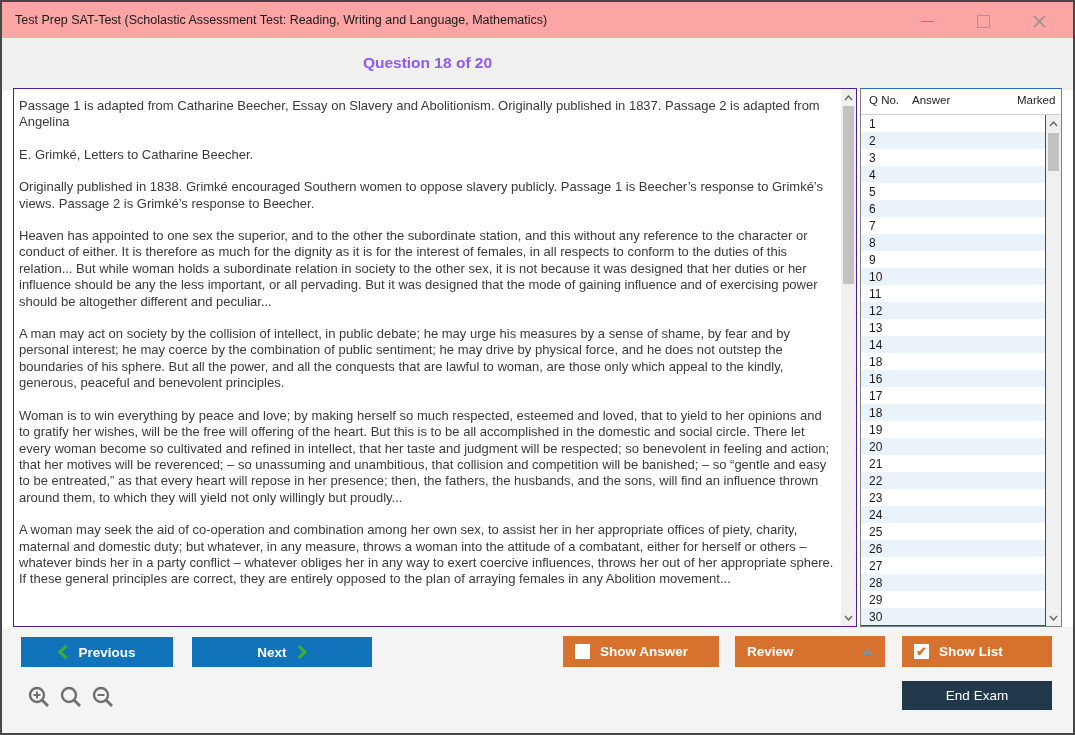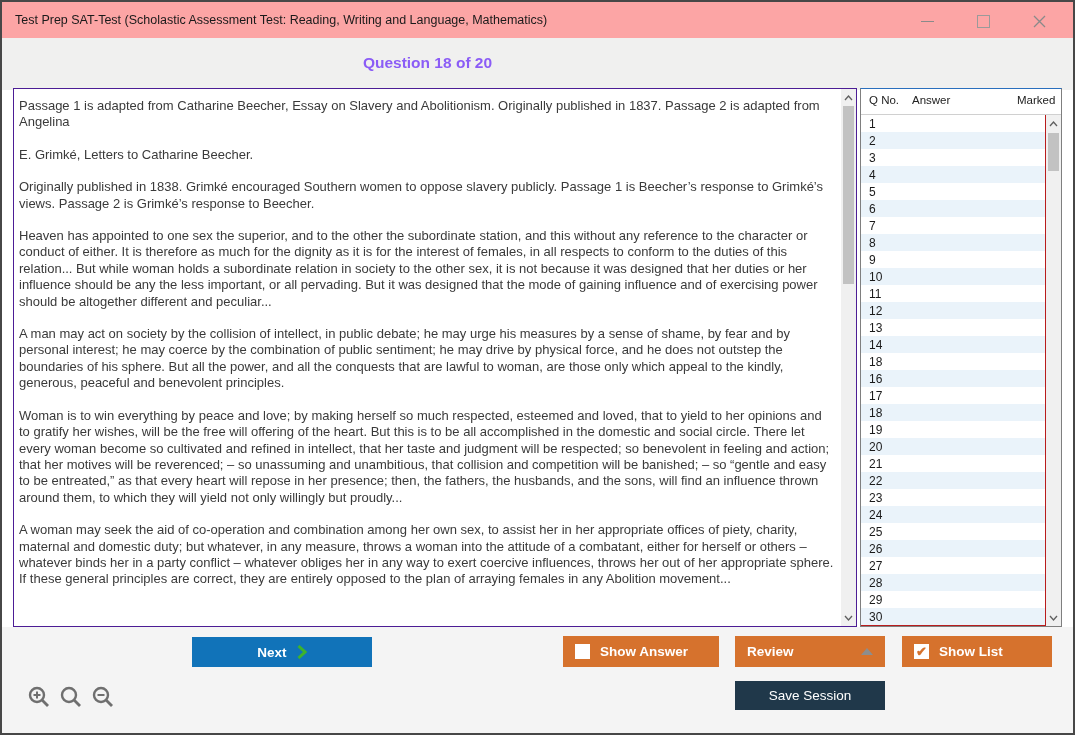--- a/index.html
+++ b/index.html
@@ -235,20 +235,26 @@
       <div class="scroll-thumb"></div>
       <div class="scroll-arrow down">
         <svg width="9" height="6" viewBox="0 0 9 6">
             <path d="M1 1 L4.5 5 L8 1" fill="none" stroke="#5f5f5f" stroke-width="1.3"></path>
           </svg>
       </div>
     </div>
   </div>
 
   <div class="footer">
+    <div class="nav-btn prev-btn">
+      <svg class="chev" width="10" height="14" viewBox="0 0 10 14">
+          <path d="M8.5 1 L2 7 L8.5 13" fill="none" stroke="#3db32b" stroke-width="3"></path>
+        </svg>
+      <span class="lbl">Previous</span>
+    </div>
     <div class="nav-btn next-btn">
       <span class="lbl">Next</span>
       <svg class="chev" width="10" height="14" viewBox="0 0 10 14">
           <path d="M1.5 1 L8 7 L1.5 13" fill="none" stroke="#3db32b" stroke-width="3"></path>
         </svg>
     </div>
 
     <div class="orange-btn show-answer-btn">
       <span class="cb2" id="cb-show-answer"></span>
       <span class="lbl">Show Answer</span>
@@ -257,22 +263,22 @@
       <span class="lbl">Review</span>
       <span class="review-caret"></span>
     </div>
     <div class="orange-btn show-list-btn">
       <span class="cb2 checked" id="cb-show-list">
           <span class="check">✔</span>
         </span>
       <span class="lbl">Show List</span>
     </div>
 
-    <div class="dark-btn save-btn">
-      <span class="lbl">Save Session</span>
+    <div class="dark-btn end-btn">
+      <span class="lbl">End Exam</span>
     </div>
 
     <div class="zoom-tools">
       <svg class="zoom-icon" viewBox="0 0 24 24">
         <circle cx="10" cy="10" r="7" fill="none" stroke="#6f6f6f" stroke-width="2.4"></circle>
         <line x1="15.3" y1="15.3" x2="21" y2="21" stroke="#6f6f6f" stroke-width="2.8"></line>
         <line x1="6.5" y1="10" x2="13.5" y2="10" stroke="#6f6f6f" stroke-width="2"></line>
         <line x1="10" y1="6.5" x2="10" y2="13.5" stroke="#6f6f6f" stroke-width="2"></line>
       </svg>
       <svg class="zoom-icon" viewBox="0 0 24 24">

